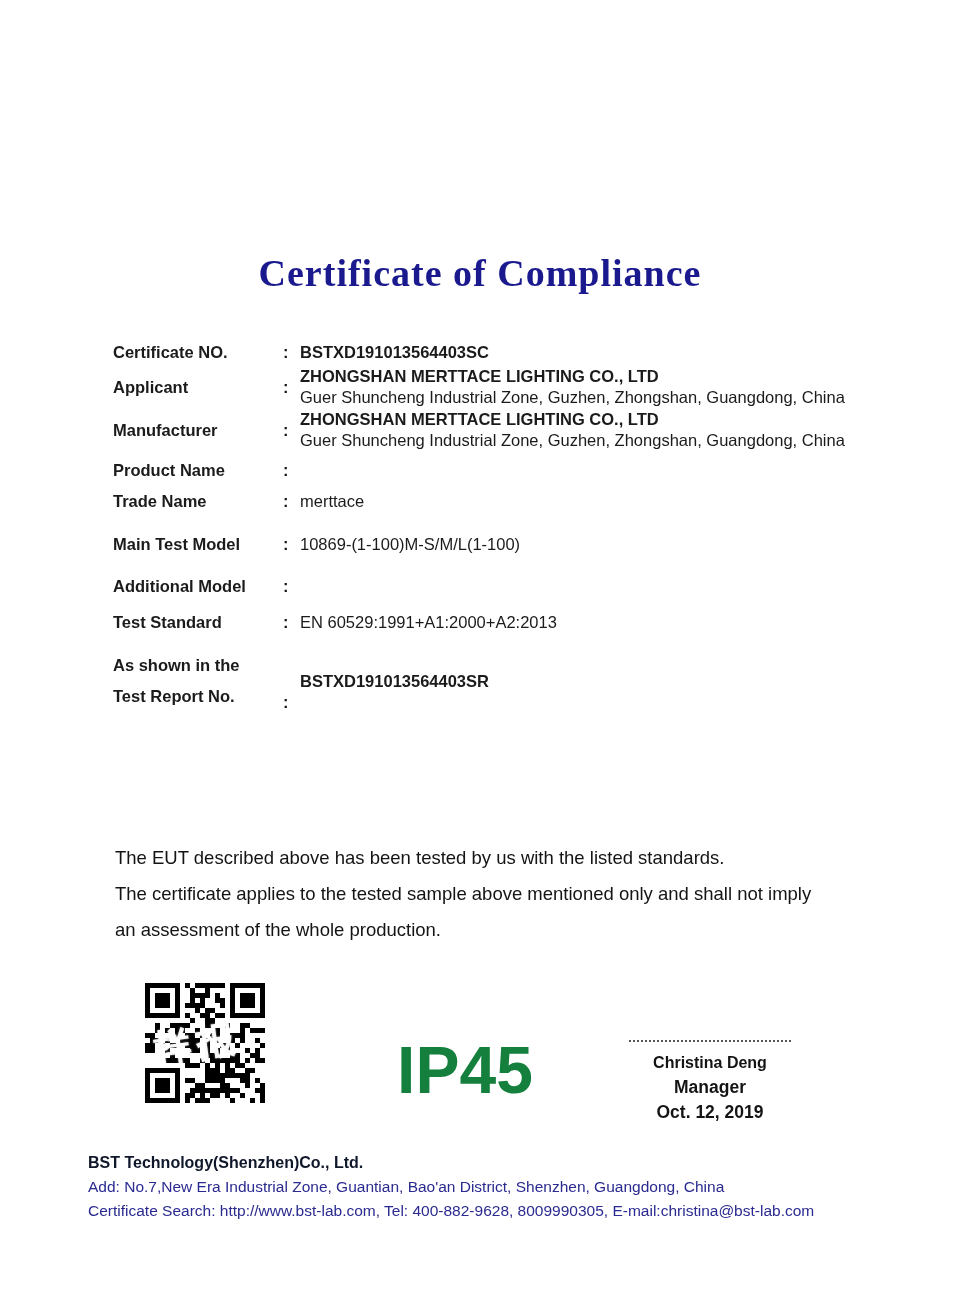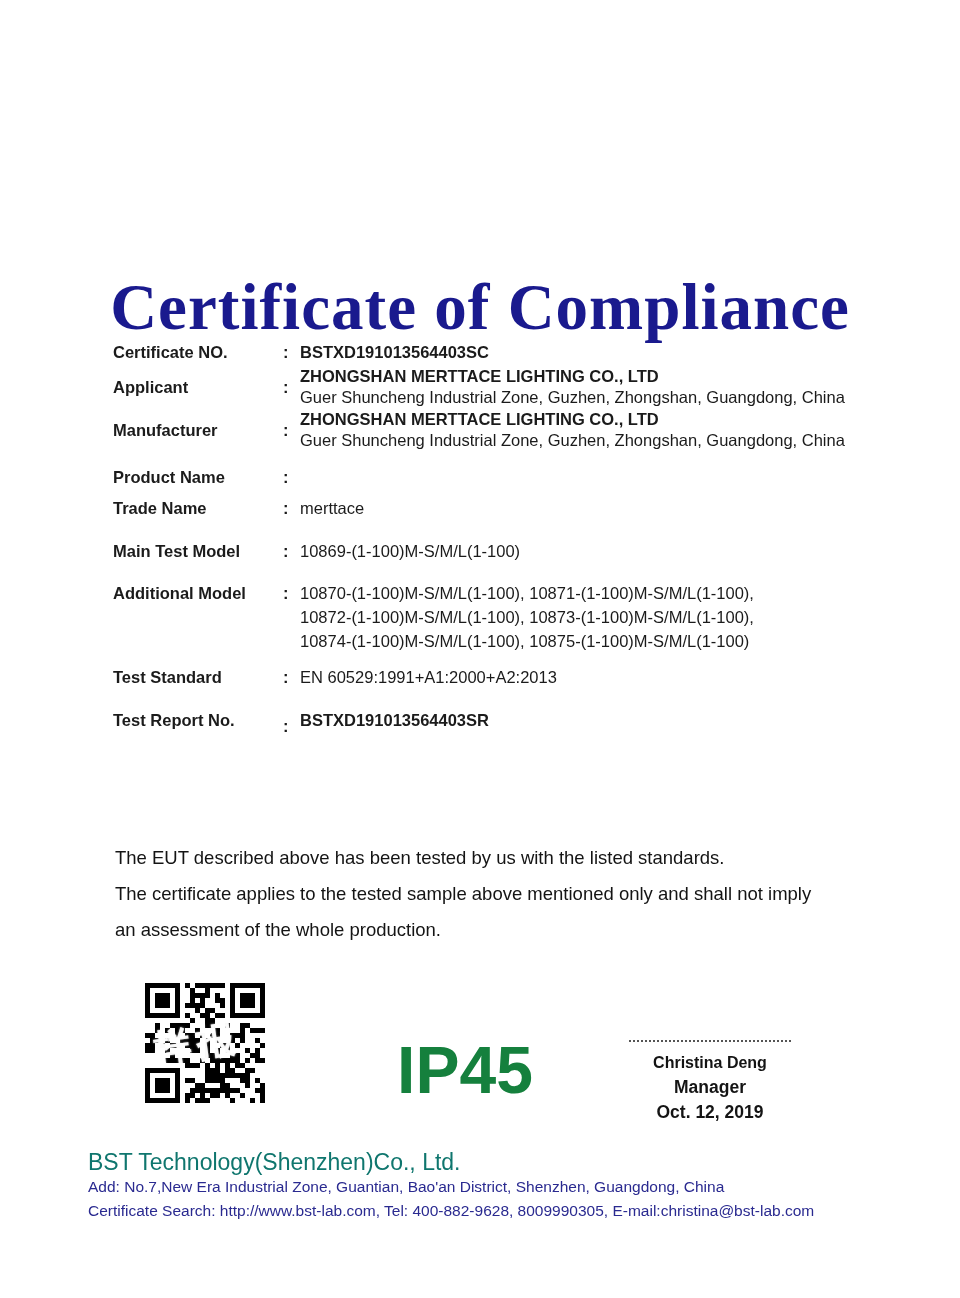--- a/index.html
+++ b/index.html
@@ -10,37 +10,37 @@
     font-family:"Liberation Sans","DejaVu Sans",sans-serif;
     color:#1b1b1b;
     overflow:hidden;
   }
   
   .title{
     position:absolute;top:226px;left:0;width:100%;
     text-align:center;
     font-family:"Liberation Serif","DejaVu Serif",serif;
     font-weight:700;
-    font-size:65px;
+    font-size:38px;
     letter-spacing:1px;
     color:#1a1a8e;
   }
   
   .info{position:absolute;top:330px;left:113px;width:737px;}
   .row{display:flex;align-items:center;}
   .lblcol{width:170px;flex:0 0 170px;font-weight:700;font-size:16.5px;line-height:21px;}
   .coloncol{width:17px;flex:0 0 17px;font-weight:700;font-size:16.5px;text-align:left;}
   .valcol{flex:1;font-size:16.5px;line-height:21px;}
   .bold{font-weight:700;}
   .addr{text-align:justify;}
   .modelline{line-height:24px;}
   .row1{margin-top:12px;}
   .row2{margin-top:3px;}
   .row3{margin-top:1px;}
-  .row4{margin-top:16px;}
+  .row4{margin-top:9px;}
   .row5{margin-top:10px;}
   .row6{margin-top:22px;}
   .row7{margin-top:19px;align-items:flex-start;}
   .row7 .lblcol,.row7 .coloncol{line-height:24px;}
   .row8{margin-top:14px;}
   .row9{margin-top:17px;align-items:stretch;}
   .row9 .lblcol{line-height:31px;}
   .row9 .coloncol{display:flex;align-items:flex-end;}
   .row9 .valcol{display:flex;align-items:center;}
   
@@ -66,21 +66,21 @@
     font-size:66px;font-weight:700;color:#15803d;
     letter-spacing:0px;
   }
   .signature{position:absolute;left:620px;top:1040px;width:180px;text-align:center;}
   .sig-line{border-top:2px dotted #555;width:162px;margin:0 auto 8px auto;height:0;}
   .sig-name{font-size:16px;font-weight:700;line-height:25px;color:#141414;}
   .sig-role{font-size:17.5px;font-weight:700;line-height:25px;color:#141414;}
   .sig-date{font-size:17.5px;font-weight:700;line-height:25px;color:#141414;}
   
   .footer{position:absolute;left:88px;top:1150px;width:800px;}
-  .footer-company{font-size:23px;font-weight:400;color:#0f766e;line-height:25px;}
+  .footer-company{font-size:16px;font-weight:700;color:#0f172a;line-height:25px;}
   .footer-address,.footer-contact{font-size:15.5px;color:#2a2a90;line-height:24px;}
 </style>
 </head>
 <body>
 
 <div class="page">
 
   <h1 class="title">Certificate of Compliance</h1>
 
   <div class="info">
@@ -122,35 +122,31 @@
 
     <div class="row row6">
       <div class="lblcol">Main Test Model</div>
       <div class="coloncol">:</div>
       <div class="valcol">10869-(1-100)M-S/M/L(1-100)</div>
     </div>
 
     <div class="row row7">
       <div class="lblcol">Additional Model</div>
       <div class="coloncol">:</div>
-      <div class="valcol">
-        <div class="modelline">10870-(1-100)M-S/M/L(1-100), 10871-(1-100)M-S/M/L(1-100),</div>
-        <div class="modelline">10872-(1-100)M-S/M/L(1-100), 10873-(1-100)M-S/M/L(1-100),</div>
-        <div class="modelline">10874-(1-100)M-S/M/L(1-100), 10875-(1-100)M-S/M/L(1-100)</div>
-      </div>
     </div>
 
     <div class="row row8">
       <div class="lblcol">Test Standard</div>
       <div class="coloncol">:</div>
       <div class="valcol">EN 60529:1991+A1:2000+A2:2013</div>
     </div>
 
     <div class="row row9">
       <div class="lblcol">
+        <div>As shown in the</div>
         <div>Test Report No.</div>
       </div>
       <div class="coloncol">
           <span>:</span>
         </div>
       <div class="valcol">
           <span class="bold">BSTXD191013564403SR</span>
         </div>
     </div>
 

